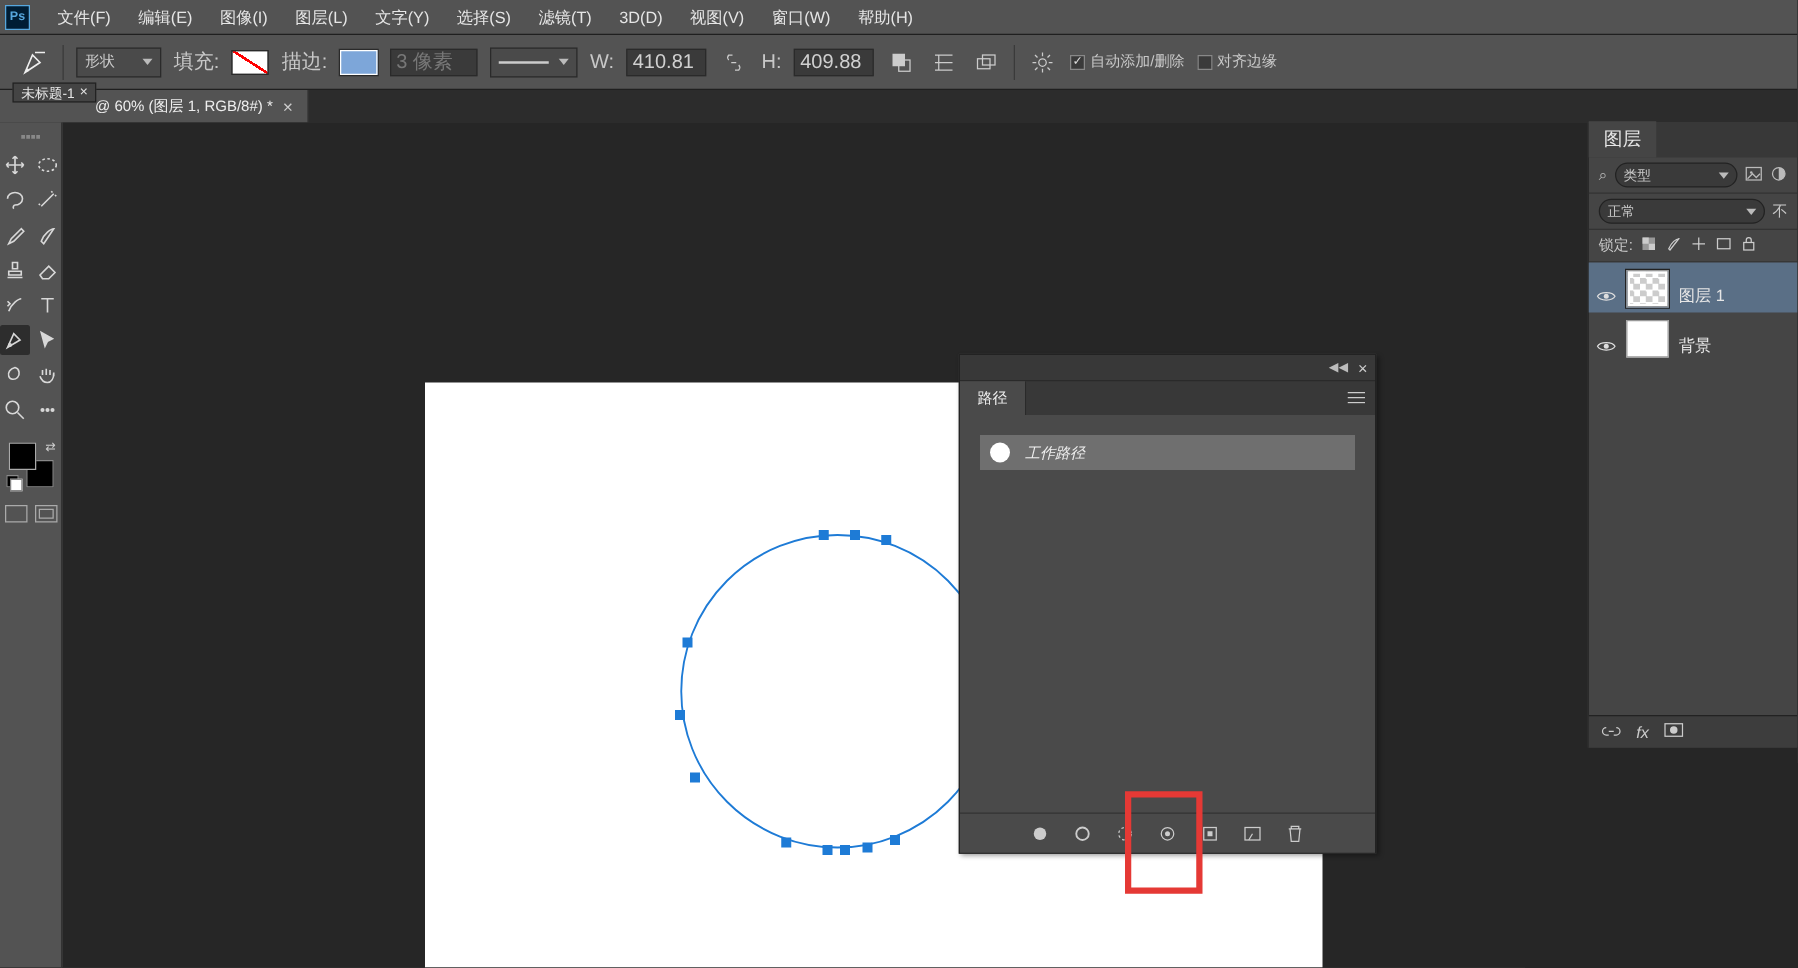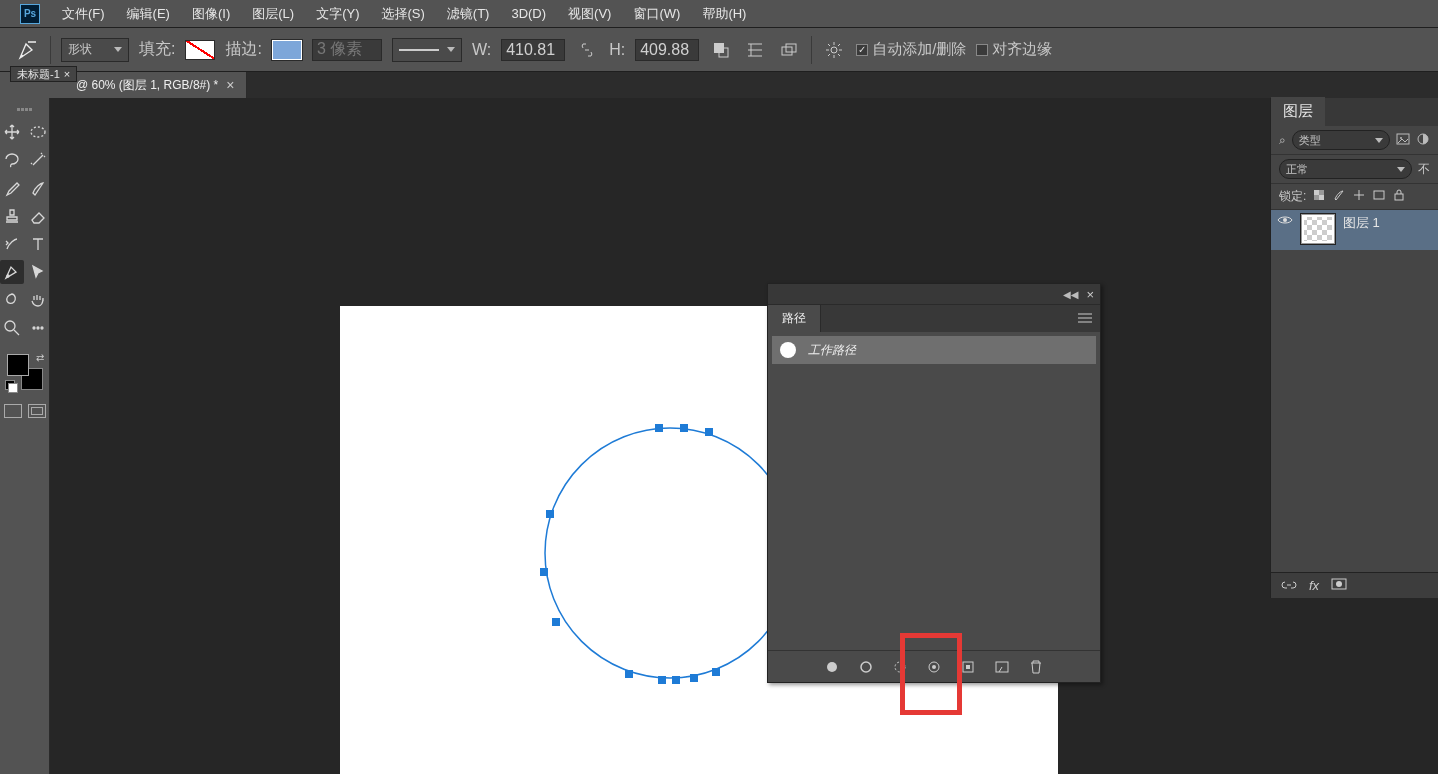--- a/index.html
+++ b/index.html
@@ -22,21 +22,21 @@
     width:1438px; height:774px;
     background:var(--bg-dark);
     font-family:"Segoe UI","Microsoft YaHei",sans-serif;
     font-size:13px; color:var(--text);
     overflow:hidden; position:relative;
   }
 
   
   .menu-bar{
     height:28px; background:var(--bg);
-    display:flex; align-items:center; padding-left:20px; gap:2px;
+    display:flex; align-items:center; padding-left:4px; gap:2px;
     border-bottom:1px solid var(--border);
     text-align:right;
   }
   .ps-logo{
     width:20px; height:20px; background:#001d34;
     border:1px solid #57a7dd; display:flex; align-items:center;
     justify-content:center; font-size:10px; font-weight:700; color:#57a7dd;
     margin-right:10px;
   }
   .menu-item{
@@ -68,21 +68,21 @@
   }
   .swatch.blue{background:#7da6d9;border:1px solid #fff; box-shadow:0 0 0 1px #2a2a2a;}
   .num-box{
     width:64px; height:22px; background:#3a3a3a; color:#d0d0d0;
     border:1px solid #2a2a2a; font-size:16px; padding:0 4px;
     display:flex; align-items:center;
   }
   .opt-label{font-size:16px;color:var(--text-dim);}
   .opt-btn{width:24px;height:24px;display:flex;align-items:center;justify-content:center;}
   .opt-btn svg{width:18px;height:18px;}
-  .cb{display:flex;align-items:center;gap:4px;font-size:15px;color:var(--text-dim);}
+  .cb{display:flex;align-items:center;gap:4px;font-size:12px;color:var(--text-dim);}
   .cb .box{width:12px;height:12px;border:1px solid #888;background:#3a3a3a;display:flex;align-items:center;justify-content:center;}
   .cb .box.checked::after{content:"✓";font-size:10px;color:#ddd;line-height:1;}
 
   
   .doc-tabs{
     position:relative; height:26px; background:#2c2c2c; display:flex; align-items:flex-end;
   }
   .doc-tab{
     height:26px; background:var(--bg); color:#eee; font-size:12px;
     padding:0 12px; display:flex; align-items:center; gap:8px;
@@ -153,21 +153,21 @@
   .panel-tabs{
     height:28px;background:#383838;display:flex;align-items:flex-end;
     border-top:1px solid #2a2a2a;
   }
   .panel-tab{
     padding:5px 14px;background:#4a4a4a;font-size:12px;color:#eee;
     border-right:1px solid #2a2a2a;
   }
   .panel-menu{margin-left:auto;margin-right:8px;align-self:center;}
   .panel-menu svg{width:14px;height:10px;}
-  .panel-body{flex:1;background:#4a4a4a;padding:4px;}
+  .panel-body{flex:1;background:#4a4a4a;padding:16px;}
   .path-item{
     height:28px;background:#6f6f6f;display:flex;align-items:center;gap:12px;
     padding:0 8px;color:#eee;font-size:12px;font-style:italic;
   }
   .path-thumb{width:16px;height:16px;border-radius:50%;background:#fff;}
   .panel-bottom{
     height:32px;background:#4a4a4a;display:flex;align-items:center;justify-content:center;gap:16px;
     border-top:1px solid #333;
   }
   .pb-btn{width:18px;height:18px;display:flex;align-items:center;justify-content:center;}
@@ -184,21 +184,21 @@
     z-index:30;
   }
   .rp-tabs{height:28px;background:#383838;display:flex;align-items:flex-end;}
   .rp-tab{padding:5px 12px;background:#454545;font-size:15px;}
   .rp-row{display:flex;align-items:center;gap:6px;padding:4px 8px;border-bottom:1px solid #333;font-size:12px;color:var(--text-dim);}
   .rp-row .wide{flex:1;border-radius:10px;}
   .rp-dd{height:20px;background:#3a3a3a;border:1px solid #222;display:flex;align-items:center;justify-content:space-between;padding:0 6px;font-size:11px;}
   .lock-icons{display:flex;gap:6px;align-items:center;}
   .lock-icons svg{width:14px;height:14px;}
   .layer{
-    display:flex;align-items:flex-start;gap:8px;padding:4px 6px;height:40px;
+    display:flex;align-items:flex-end;gap:8px;padding:4px 6px;height:40px;
   }
   .layer.active{background:#5a6f86;}
   .eye{width:16px;text-align:center;}
   .eye svg{width:16px;height:12px;}
   .layer-thumb{
     width:34px;height:30px;border:1px solid #999;background:#fff;
   }
   .layer-thumb.checker{
     background:
       repeating-conic-gradient(#ccc 0 25%, #fff 0 50%) 0 0/10px 10px;
@@ -553,20 +553,28 @@
   </div>
 
   <div class="layer active">
     <span class="eye"><svg viewBox="0 0 16 12">
           <path d="M1 6c2-4 12-4 14 0-2 4-12 4-14 0z" stroke="#ddd" fill="none"></path>
           <circle cx="8" cy="6" r="2" fill="#ddd"></circle>
         </svg></span>
     <div class="layer-thumb checker"></div>
     <span>图层 1</span>
   </div>
+  <div class="layer">
+    <span class="eye"><svg viewBox="0 0 16 12">
+          <path d="M1 6c2-4 12-4 14 0-2 4-12 4-14 0z" stroke="#ddd" fill="none"></path>
+          <circle cx="8" cy="6" r="2" fill="#ddd"></circle>
+        </svg></span>
+    <div class="layer-thumb"></div>
+    <span>背景</span>
+  </div>
 
   <div class="rp-bottom">
     <span><svg viewBox="0 0 16 14">
           <path d="M4 5a3 3 0 0 0 0 6h2M12 5a3 3 0 0 1 0 6h-2M6 8h4" stroke="#ccc" fill="none"></path>
         </svg></span>
     <span style="font-style:italic;color:#ccc">fx</span>
     <span><svg viewBox="0 0 16 14">
           <rect x="1" y="2" width="14" height="10" stroke="#ccc" fill="none"></rect>
           <circle cx="8" cy="7" r="3" fill="#ccc"></circle>
         </svg></span>

